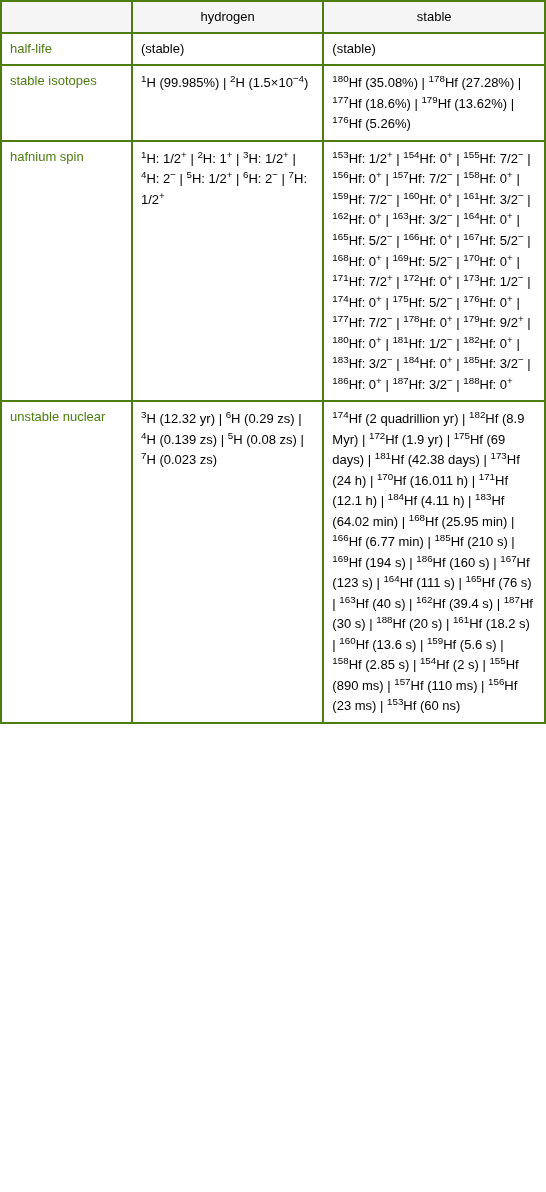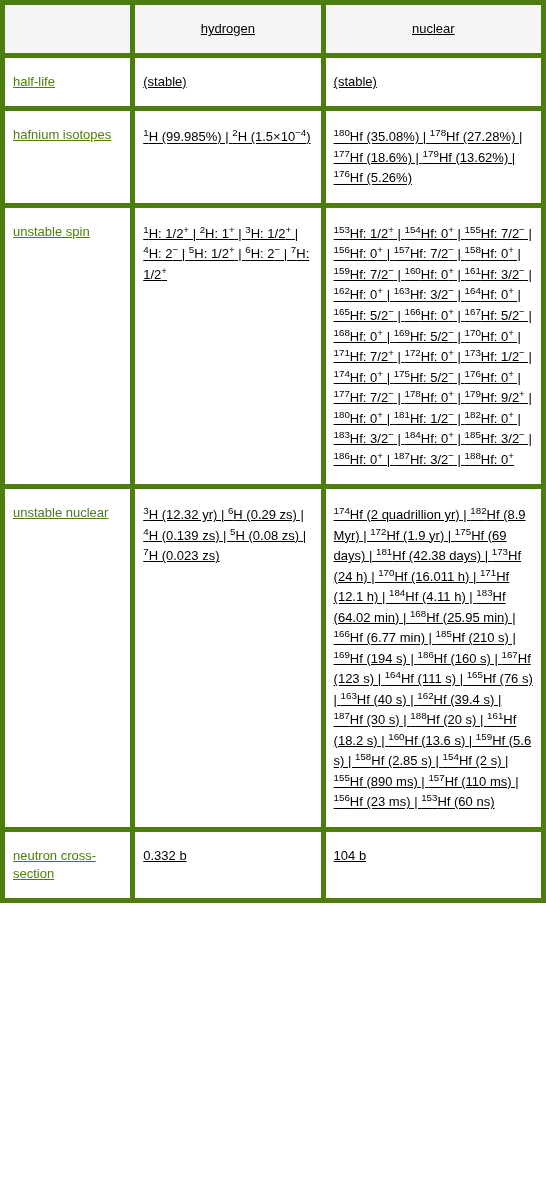--- a/index.html
+++ b/index.html
@@ -7,25 +7,24 @@
       font-family: Arial, sans-serif;
       font-size: 13px;
       background: #fff;
       width: 546px;
     }
     table {
       width: 546px;
       border-collapse: collapse;
     }
     th, td {
-      border: 5px solid #4d7c0f;
-      padding: 15px 8px;
+      border: 2px solid #4d7c0f;
+      padding: 6px 8px;
       vertical-align: top;
       line-height: 1.4;
-      text-decoration: underline;
     }
     th {
       text-align: center;
       font-weight: normal;
       background: #f5f5f5;
     }
     td.row-label {
       font-weight: normal;
       color: #4d7c0f;
       width: 130px;
@@ -35,43 +34,38 @@
     sup { font-size: 0.75em; vertical-align: super; }
   </style>
 </head>
 <body>
 
 <table>
   <thead>
     <tr>
       <th></th>
       <th class="col-hydrogen">hydrogen</th>
-      <th class="col-hafnium">nuclear</th>
+      <th class="col-hafnium">stable</th>
     </tr>
   </thead>
   <tbody id="table-body">
   <tr>
         <td class="row-label">half-life</td>
         <td class="col-hydrogen">(stable)</td>
         <td class="col-hafnium">(stable)</td>
       </tr>
       <tr>
-        <td class="row-label">hafnium isotopes</td>
+        <td class="row-label">stable isotopes</td>
         <td class="col-hydrogen"><sup>1</sup>H (99.985%) | <sup>2</sup>H (1.5×10<sup>−4</sup>)</td>
         <td class="col-hafnium"><sup>180</sup>Hf (35.08%) | <sup>178</sup>Hf (27.28%) | <sup>177</sup>Hf (18.6%) | <sup>179</sup>Hf (13.62%) | <sup>176</sup>Hf (5.26%)</td>
       </tr>
       <tr>
-        <td class="row-label">unstable spin</td>
+        <td class="row-label">hafnium spin</td>
         <td class="col-hydrogen"><sup>1</sup>H: 1/2<sup>+</sup> | <sup>2</sup>H: 1<sup>+</sup> | <sup>3</sup>H: 1/2<sup>+</sup> | <sup>4</sup>H: 2<sup>−</sup> | <sup>5</sup>H: 1/2<sup>+</sup> | <sup>6</sup>H: 2<sup>−</sup> | <sup>7</sup>H: 1/2<sup>+</sup></td>
         <td class="col-hafnium"><sup>153</sup>Hf: 1/2<sup>+</sup> | <sup>154</sup>Hf: 0<sup>+</sup> | <sup>155</sup>Hf: 7/2<sup>−</sup> | <sup>156</sup>Hf: 0<sup>+</sup> | <sup>157</sup>Hf: 7/2<sup>−</sup> | <sup>158</sup>Hf: 0<sup>+</sup> | <sup>159</sup>Hf: 7/2<sup>−</sup> | <sup>160</sup>Hf: 0<sup>+</sup> | <sup>161</sup>Hf: 3/2<sup>−</sup> | <sup>162</sup>Hf: 0<sup>+</sup> | <sup>163</sup>Hf: 3/2<sup>−</sup> | <sup>164</sup>Hf: 0<sup>+</sup> | <sup>165</sup>Hf: 5/2<sup>−</sup> | <sup>166</sup>Hf: 0<sup>+</sup> | <sup>167</sup>Hf: 5/2<sup>−</sup> | <sup>168</sup>Hf: 0<sup>+</sup> | <sup>169</sup>Hf: 5/2<sup>−</sup> | <sup>170</sup>Hf: 0<sup>+</sup> | <sup>171</sup>Hf: 7/2<sup>+</sup> | <sup>172</sup>Hf: 0<sup>+</sup> | <sup>173</sup>Hf: 1/2<sup>−</sup> | <sup>174</sup>Hf: 0<sup>+</sup> | <sup>175</sup>Hf: 5/2<sup>−</sup> | <sup>176</sup>Hf: 0<sup>+</sup> | <sup>177</sup>Hf: 7/2<sup>−</sup> | <sup>178</sup>Hf: 0<sup>+</sup> | <sup>179</sup>Hf: 9/2<sup>+</sup> | <sup>180</sup>Hf: 0<sup>+</sup> | <sup>181</sup>Hf: 1/2<sup>−</sup> | <sup>182</sup>Hf: 0<sup>+</sup> | <sup>183</sup>Hf: 3/2<sup>−</sup> | <sup>184</sup>Hf: 0<sup>+</sup> | <sup>185</sup>Hf: 3/2<sup>−</sup> | <sup>186</sup>Hf: 0<sup>+</sup> | <sup>187</sup>Hf: 3/2<sup>−</sup> | <sup>188</sup>Hf: 0<sup>+</sup></td>
       </tr>
       <tr>
         <td class="row-label">unstable nuclear</td>
         <td class="col-hydrogen"><sup>3</sup>H (12.32 yr) | <sup>6</sup>H (0.29 zs) | <sup>4</sup>H (0.139 zs) | <sup>5</sup>H (0.08 zs) | <sup>7</sup>H (0.023 zs)</td>
         <td class="col-hafnium"><sup>174</sup>Hf (2 quadrillion yr) | <sup>182</sup>Hf (8.9 Myr) | <sup>172</sup>Hf (1.9 yr) | <sup>175</sup>Hf (69 days) | <sup>181</sup>Hf (42.38 days) | <sup>173</sup>Hf (24 h) | <sup>170</sup>Hf (16.011 h) | <sup>171</sup>Hf (12.1 h) | <sup>184</sup>Hf (4.11 h) | <sup>183</sup>Hf (64.02 min) | <sup>168</sup>Hf (25.95 min) | <sup>166</sup>Hf (6.77 min) | <sup>185</sup>Hf (210 s) | <sup>169</sup>Hf (194 s) | <sup>186</sup>Hf (160 s) | <sup>167</sup>Hf (123 s) | <sup>164</sup>Hf (111 s) | <sup>165</sup>Hf (76 s) | <sup>163</sup>Hf (40 s) | <sup>162</sup>Hf (39.4 s) | <sup>187</sup>Hf (30 s) | <sup>188</sup>Hf (20 s) | <sup>161</sup>Hf (18.2 s) | <sup>160</sup>Hf (13.6 s) | <sup>159</sup>Hf (5.6 s) | <sup>158</sup>Hf (2.85 s) | <sup>154</sup>Hf (2 s) | <sup>155</sup>Hf (890 ms) | <sup>157</sup>Hf (110 ms) | <sup>156</sup>Hf (23 ms) | <sup>153</sup>Hf (60 ns)</td>
       </tr>
-      <tr>
-        <td class="row-label">neutron cross-section</td>
-        <td class="col-hydrogen">0.332 b</td>
-        <td class="col-hafnium">104 b</td>
-      </tr>
     </tbody>
 </table>
 
 </body></html>

